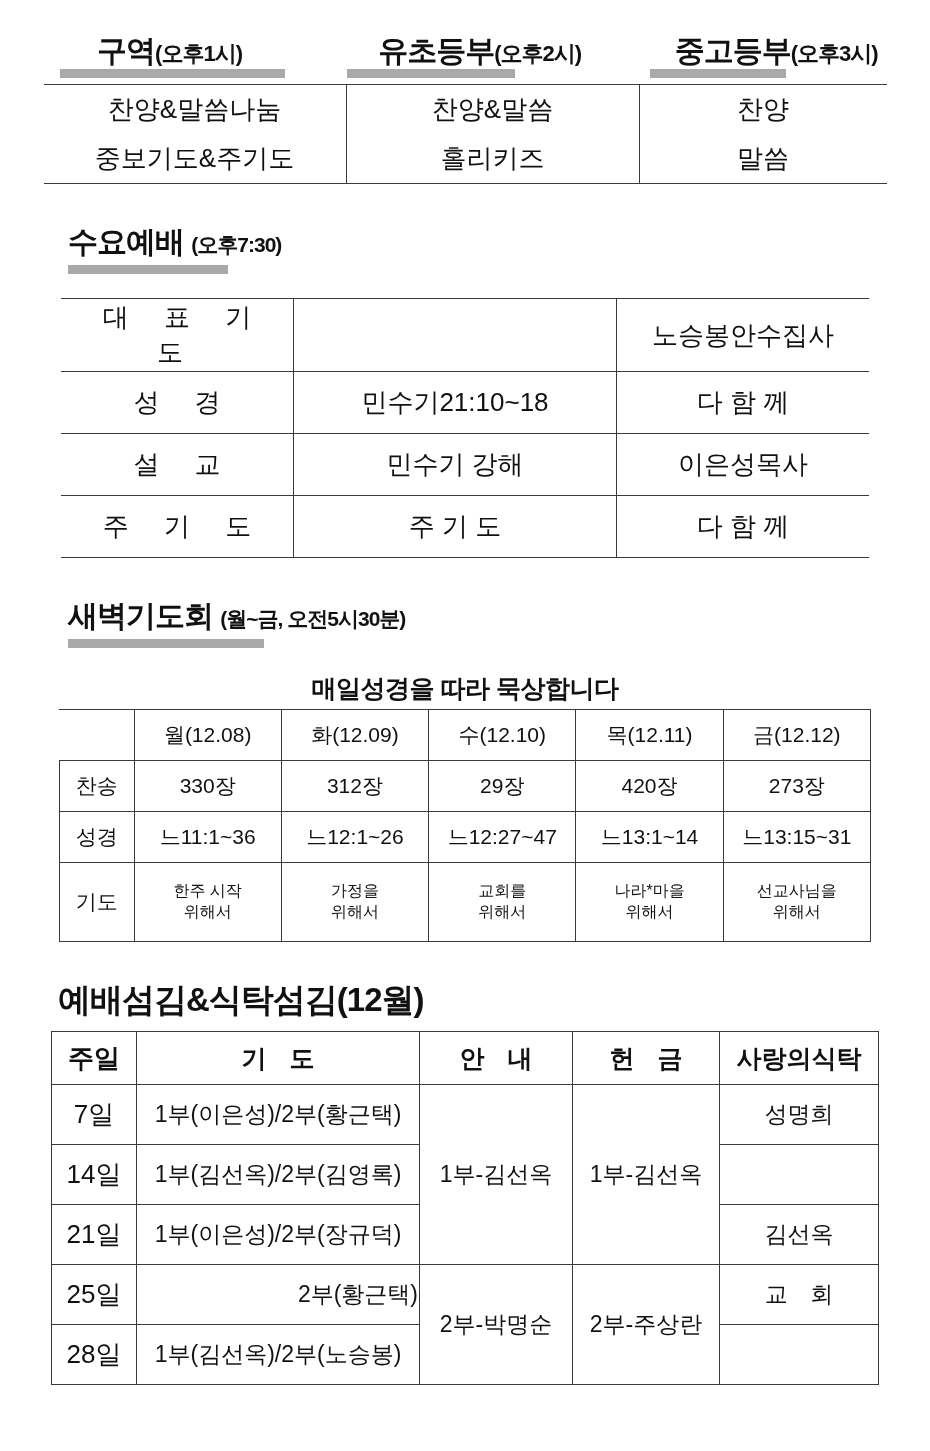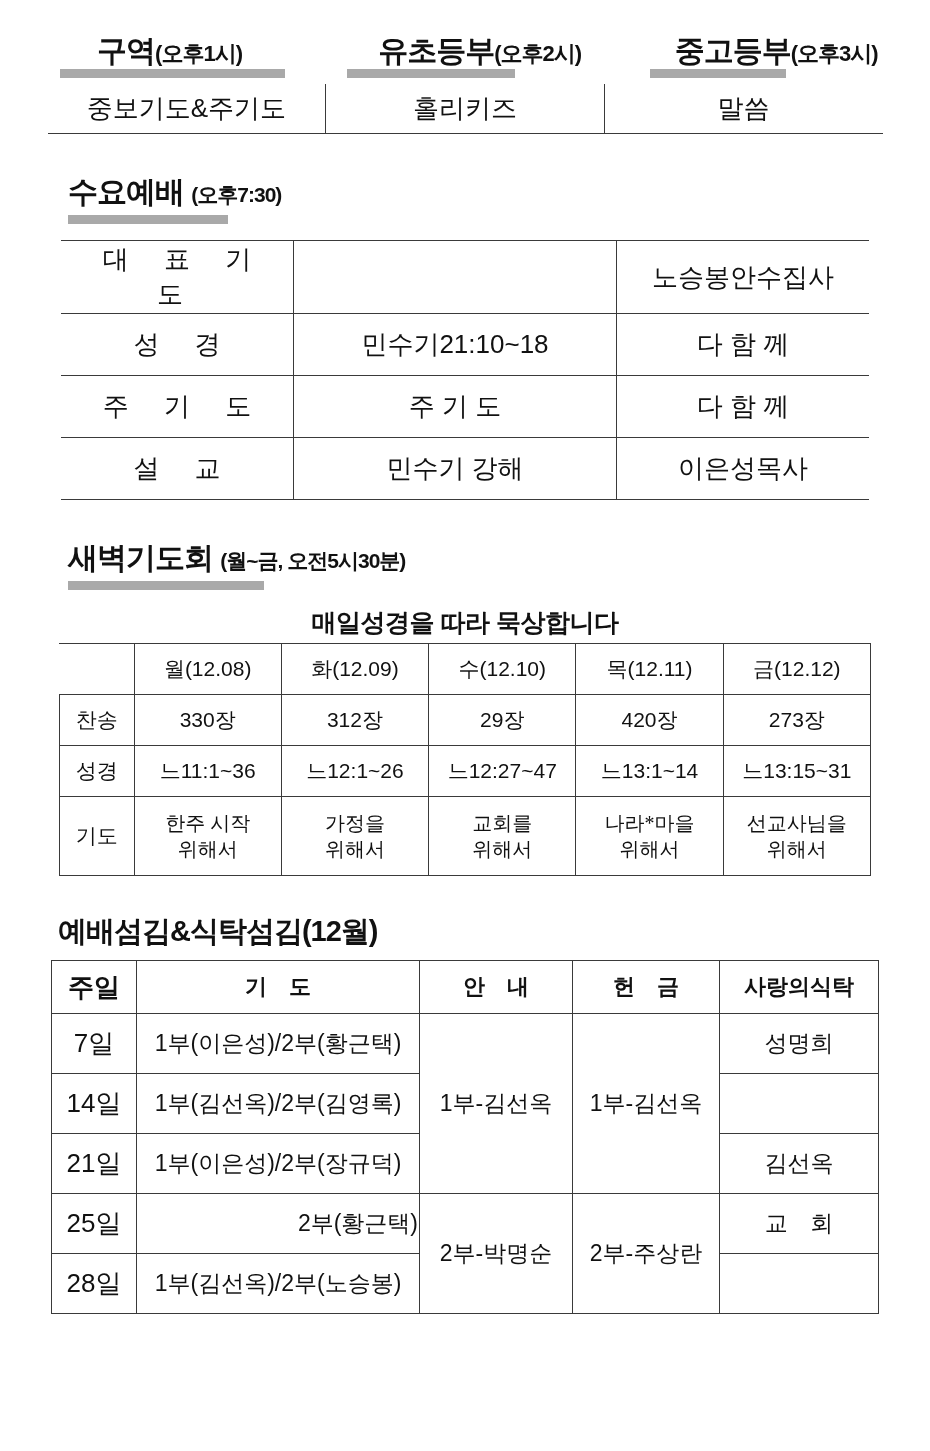--- a/index.html
+++ b/index.html
@@ -83,21 +83,21 @@
   }
   .dept-table td.sep-right { border-right: 1px solid #3a3a3a; }
   .dept-table tr.first td { border-top: 1px solid #3a3a3a; }
   .dept-table tr.last td { border-bottom: 1px solid #3a3a3a; }
   .dept-table tr td { border-top: none; border-bottom: none; }
   .dept-table tr.first td { border-top: 1px solid #3a3a3a; }
   .dept-table tr.last td { border-bottom: 1px solid #3a3a3a; }
 
   
   .sec-head {
-    margin: 38px 0 8px 68px;
+    margin: 38px 0 16px 68px;
     display: inline-block;
   }
   .sec-head .title {
     font-size: 30px;
     font-weight: bold;
     letter-spacing: -1px;
     white-space: nowrap;
   }
   .sec-head .title .sub {
     font-size: 21px;
@@ -141,40 +141,40 @@
   .dawn-table {
     width: 812px;
     margin: 0 auto;
   }
   .dawn-table td {
     font-size: 21px;
     height: 48px;
     line-height: 1.3;
   }
   .dawn-table td.rowlbl { width: 72px; font-size: 21px; }
-  .dawn-table td.pray { height: 76px; font-size: 20px; font-family: Liberation Serif, serif; }
+  .dawn-table td.pray { height: 76px; font-size: 16px; }
   .dawn-table tr:first-child td { border-top: none; }
 
   
   .dec-head {
     margin: 36px 0 0 58px;
-    font-size: 29px;
+    font-size: 33px;
     font-weight: bold;
     letter-spacing: -1px;
   }
   .dec-table {
     width: 812px;
     margin: 8px auto 0 auto;
   }
   .dec-table td {
     font-size: 23px;
     height: 57px;
   }
   .dec-table td.hdr {
-    font-size: 22px;
+    font-size: 25px;
     font-weight: bold;
     height: 50px;
   }
   .dec-table td.day { width: 82px; font-size: 26px; }
   .dec-table td.pray-cell { width: 280px; text-align: center; }
   .dec-table td.pray-cell.right { text-align: right; }
   .dec-table td.guide { width: 150px; }
   .dec-table td.offer { width: 144px; }
   .dec-table td.table-serve { width: 156px; }
   .dec-table td.sp-name { letter-spacing: 8px; text-indent: 8px; }
@@ -195,20 +195,25 @@
       <div class="underline"></div>
     </div>
     <div class="dept-head dept-3">
       <div class="title"><span>중고등부</span><span class="time">(오후3시)</span></div>
       <div class="underline"></div>
     </div>
   </div>
 
   <table class="dept-table">
     <tbody>
+        <tr class="first">
+      <td class="sep-right" style="width:300px">찬양&amp;말씀나눔</td>
+      <td class="sep-right" style="width:290px">찬양&amp;말씀</td>
+      <td style="width:245px">찬양</td>
+    </tr>
     <tr class="last">
       <td class="sep-right">중보기도&amp;주기도</td>
       <td class="sep-right">홀리키즈</td>
       <td>말씀</td>
     </tr>
   </tbody>
     </table>
 
   
   <div class="sec-head">
@@ -222,28 +227,28 @@
       <td class="lbl div" style="width:230px">대 표 기 도</td>
       <td class="div" style="width:320px"></td>
       <td style="width:250px">노승봉안수집사</td>
     </tr>
     <tr>
       <td class="lbl div">성       경</td>
       <td class="div">민수기21:10~18</td>
       <td>다 함 께</td>
     </tr>
     <tr>
+      <td class="lbl div">설       교</td>
+      <td class="div">민수기 강해</td>
+      <td>이은성목사</td>
+    </tr>
+    <tr>
       <td class="lbl div">주 기 도</td>
       <td class="div">주 기 도</td>
       <td>다 함 께</td>
-    </tr>
-    <tr>
-      <td class="lbl div">설       교</td>
-      <td class="div">민수기 강해</td>
-      <td>이은성목사</td>
     </tr>
   </tbody>
     </table>
 
   
   <div class="sec-head">
     <div class="title"><span>새벽기도회</span> <span class="sub">(월~금, 오전5시30분)</span></div>
     <div class="underline" style="width:196px;"></div>
   </div>
 

